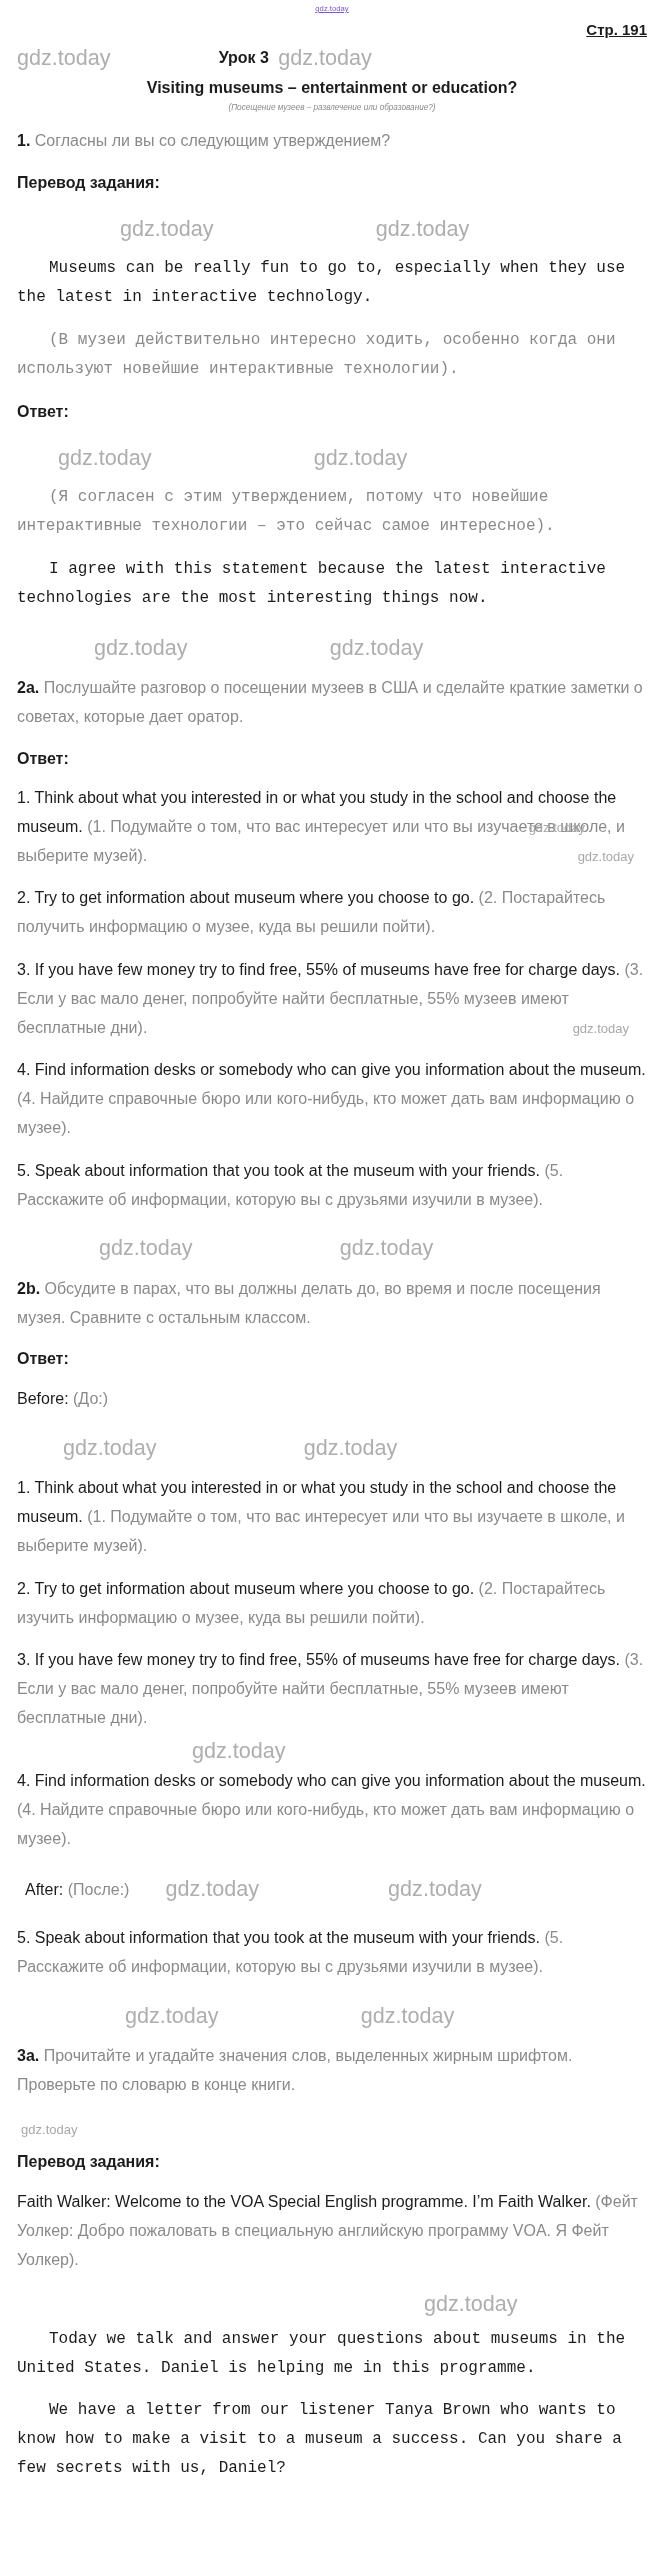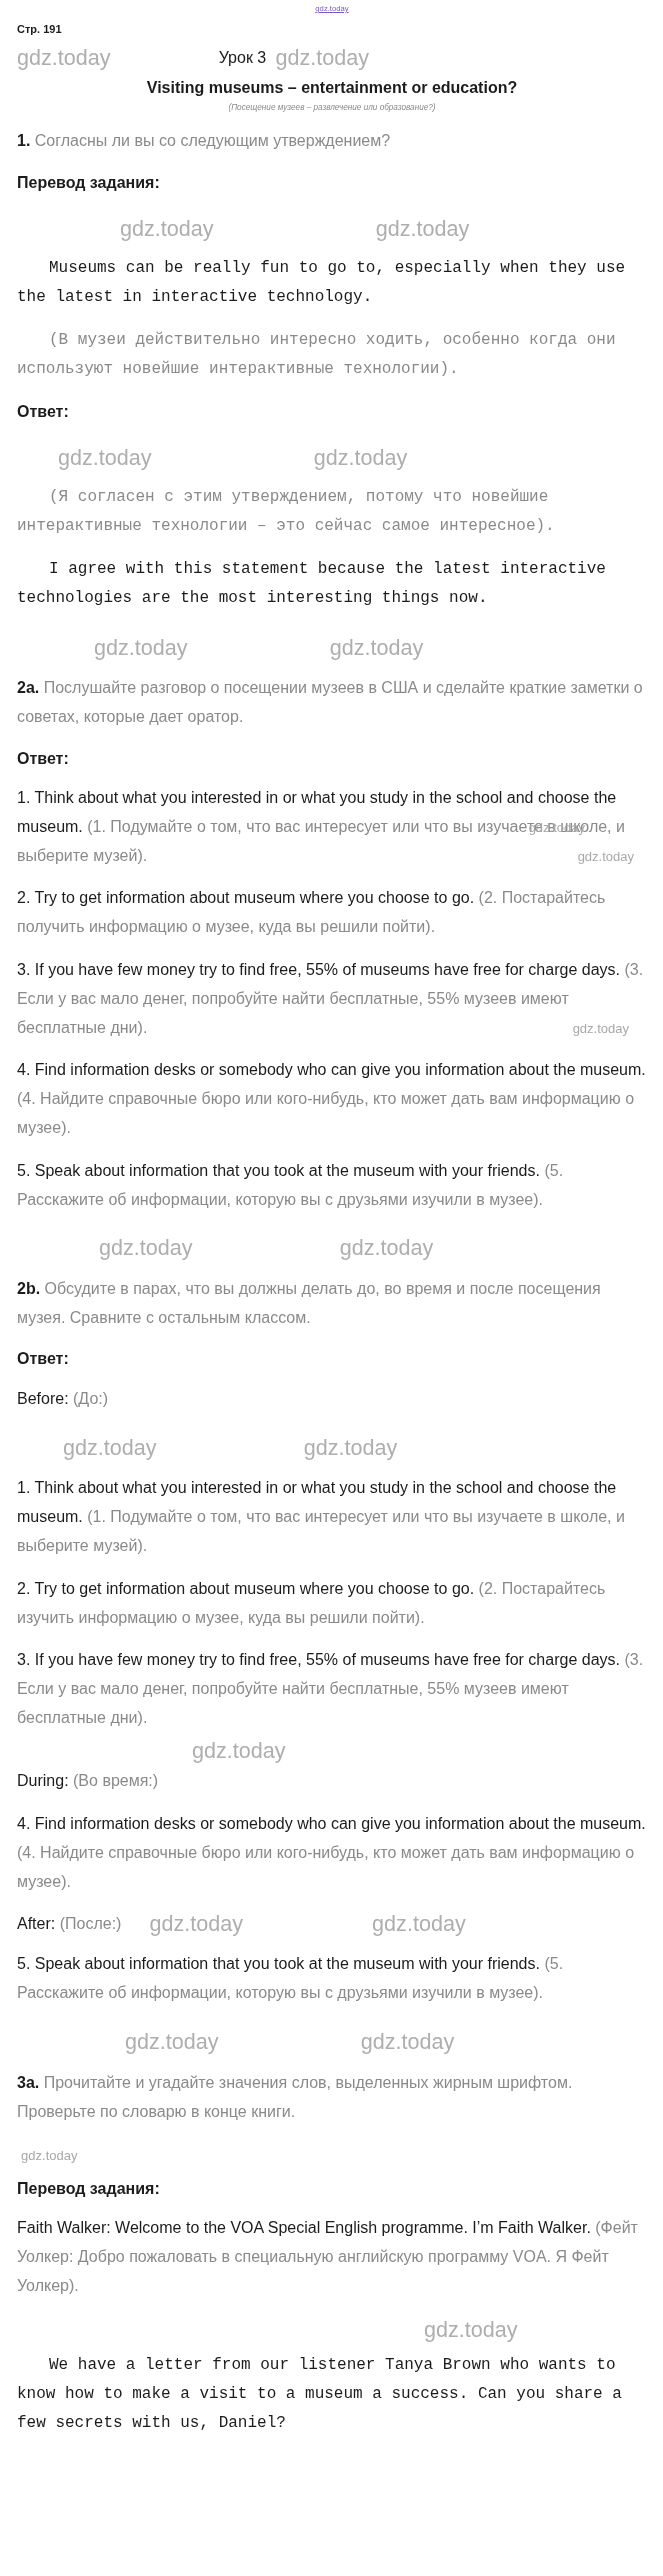--- a/index.html
+++ b/index.html
@@ -7,33 +7,33 @@
   body { font-family: "Liberation Sans", "DejaVu Sans", sans-serif; color: #1c1c1c; }
   .page { width: 664px; min-height: 3336px; padding: 3.1px 17px 15.5px; background: #fff; }
   p { margin: 0 0 13.4px; font-size: 16px; line-height: 29px; }
   .ru, .gray { color: #8a8a8a; }
   .label { font-weight: 700; margin: 7.2px 0 10.3px; }
   .task { margin: 4.1px 0 12.4px; }
   .tnum { font-weight: 700; color: #1c1c1c; }
   .indent { text-indent: 32px; font-family: Liberation Mono, monospace; }
   .title { font-size: 16px; font-weight: 700; text-align: center; margin: 8.2px 0 6.2px; }
   .subtitle { text-align: center; margin-bottom: 14.4px; font-style: italic; }
-  .page-ref { text-align: left; font-weight: 700; font-size: 11px; margin: 2.1px 0 1px; line-height: 23px; }
+  .page-ref { text-align: right; font-weight: 700; font-size: 15px; margin: 2.1px 0 1px; line-height: 23px; text-decoration: underline; }
   .top-link-row { text-align: center; height: 12.4px; line-height: 11.3px; }
   .top-link { font-size: 7.7px; color: #7a57cf; text-decoration: underline; cursor: pointer; }
   .lesson-row { display: flex; align-items: center; margin: 4.1px 0 8.2px; }
-  .lesson { font-weight: 400; font-size: 16px; }
+  .lesson { font-weight: 700; font-size: 16px; }
   .wm { font-size: 21.6px; color: #a0a0a0; opacity: .85; white-space: nowrap; }
   .wm-sm { font-size: 13px; color: #a8a8a8; white-space: nowrap; }
   .wm-row { display: flex; align-items: center; height: 43px; margin: 0 0 4.1px; }
   .rel { position: relative; }
   .abs { position: absolute; }
   .stage { margin: 0 0 13.4px; }
   .after-row { display: flex; align-items: center; margin: 0 0 11.3px; }
-  .after-row p { margin: 0; }
+  .after-row p { margin: 8px; }
   b { font-weight: 700; }
 </style>
 </head>
 <body>
 
 <div class="page">
 
   <div class="top-link-row">
     <a class="top-link">gdz.today</a>
   </div>
@@ -116,21 +116,20 @@
   <p><span>1. Think about what you interested in or what you study in the school and choose the museum. </span><span class="ru">(1. Подумайте о том, что вас интересует или что вы изучаете в школе, и выберите музей).</span></p>
 
   <p><span>2. Try to get information about museum where you choose to go. </span><span class="ru">(2. Постарайтесь изучить информацию о музее, куда вы решили пойти).</span></p>
 
   <p><span>3. If you have few money try to find free, 55% of museums have free for charge days. </span><span class="ru">(3. Если у вас мало денег, попробуйте найти бесплатные, 55% музеев имеют бесплатные дни).</span></p>
 
   <div class="wm-row" style="height:27px; margin-top:-8.2px; margin-bottom:2.1px;">
     <span class="wm" style="margin-left:175px">gdz.today</span>
   </div>
 
-  <p class="stage"><span>During: </span><span class="ru">(Во время:)</span></p>
 
   <p><span>4. Find information desks or somebody who can give you information about the museum. </span><span class="ru">(4. Найдите справочные бюро или кого-нибудь, кто может дать вам информацию о музее).</span></p>
 
   <div class="after-row">
     <p class="stage"><span>After: </span><span class="ru">(После:)</span></p>
     <span class="wm" style="margin-left:28px">gdz.today</span>
     <span class="wm" style="margin-left:129px">gdz.today</span>
   </div>
 
   <p><span>5. Speak about information that you took at the museum with your friends. </span><span class="ru">(5. Расскажите об информации, которую вы с друзьями изучили в музее).</span></p>
@@ -147,20 +146,21 @@
   </div>
 
   <p class="label">Перевод задания:</p>
 
   <p><span>Faith Walker: Welcome to the VOA Special English programme. I’m Faith Walker. </span><span class="ru">(Фейт Уолкер: Добро пожаловать в специальную английскую программу VOA. Я Фейт Уолкер).</span></p>
 
   <div class="wm-row" style="height:34px">
     <span class="wm" style="margin-left:407px">gdz.today</span>
   </div>
 
+  <p class="indent">Today we talk and answer your questions about museums in the United States. Daniel is helping me in this programme.</p>
 
   <p class="indent">We have a letter from our listener Tanya Brown who wants to know how to make a visit to a museum a success. Can you share a few secrets with us, Daniel?</p>
 
   <div class="wm-row" style="height:34px">
     
     
   </div>
 
 </div>
 

